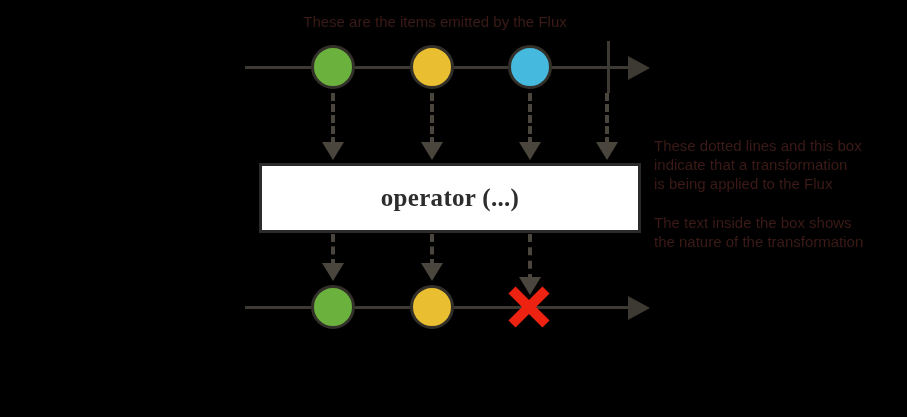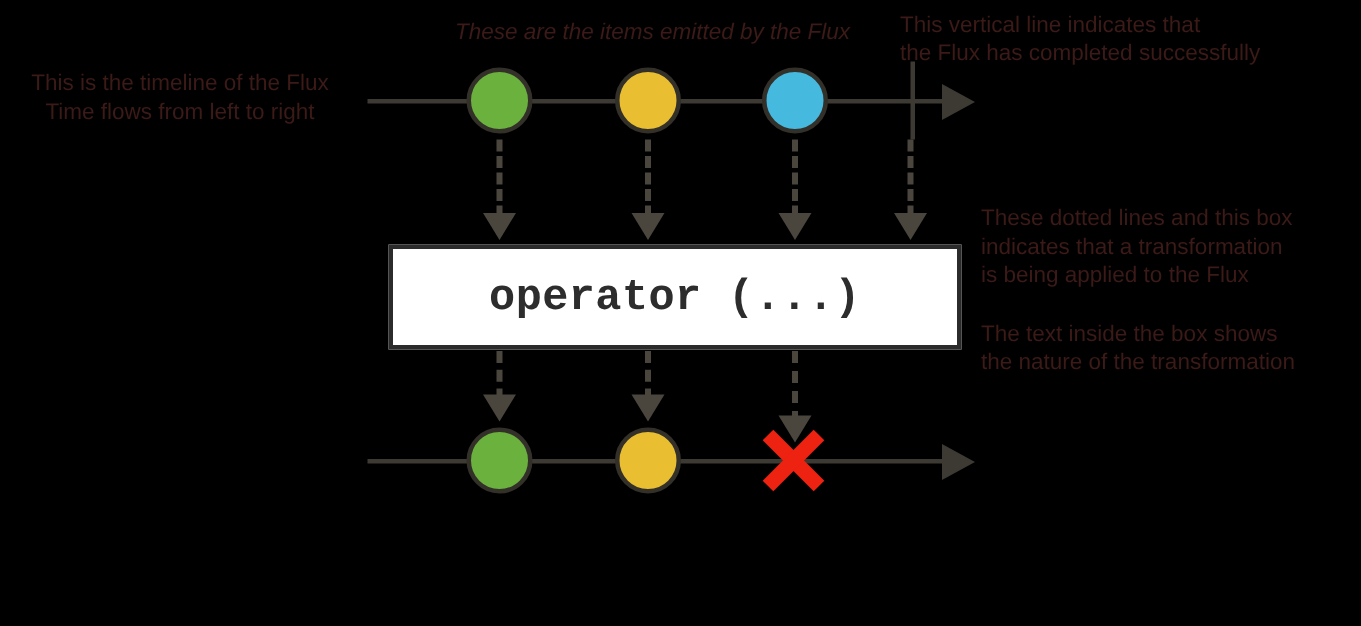--- a/index.html
+++ b/index.html
@@ -70,23 +70,23 @@
     position: absolute;
     background: #ffffff;
     border: 3px solid #2b2b2b;
     box-sizing: border-box;
     display: flex;
     align-items: center;
     justify-content: center;
   }
   .operator-label {
     color: #2d2d2d;
-    font-size: 29px;
+    font-size: 25px;
     font-weight: bold;
-    font-family: Liberation Mono, monospace;
+    font-family: Liberation Serif, serif;
     letter-spacing: 0.3px;
   }
 
   
   .dash-line {
     position: absolute;
     width: 0;
     border-left: 4px dashed #4a463e;
   }
   .dash-arrow {
@@ -96,30 +96,26 @@
     border-left: 11px solid transparent;
     border-right: 11px solid transparent;
     border-top: 18px solid #4a463e;
   }
 </style>
 </head>
 <body>
 
 <div id="canvas">
 
-  <div class="annotation ann-center" style="left:0px; top:46px; width:240px;">This is the timeline of the Flux
-Time flows from left to right</div>
 
-  <div class="annotation ann-center" style="left:280px; top:12px; width:310px;font-style:italic;">These are the items emitted by the Flux</div>
+  <div class="annotation ann-center" style="left:280px; top:12px; width:310px;">These are the items emitted by the Flux</div>
 
-  <div class="annotation ann-left" style="left:600px; top:7px; width:300px;">This vertical line indicates that
-the Flux has completed successfully</div>
 
   <div class="annotation ann-left" style="left:654px; top:136px; width:250px;">These dotted lines and this box
-indicates that a transformation
+indicate that a transformation
 is being applied to the Flux</div>
 
   <div class="annotation ann-left" style="left:654px; top:213px; width:250px;">The text inside the box shows
 the nature of the transformation</div>
 
 
 
   <div class="timeline-line" style="left:245px; top:66px; width:385px;"></div>
   <div class="arrow-head" style="left:628px; top:56px;"></div>
   <div class="complete-bar" style="left:607px; top:41px; height:52px;"></div>

